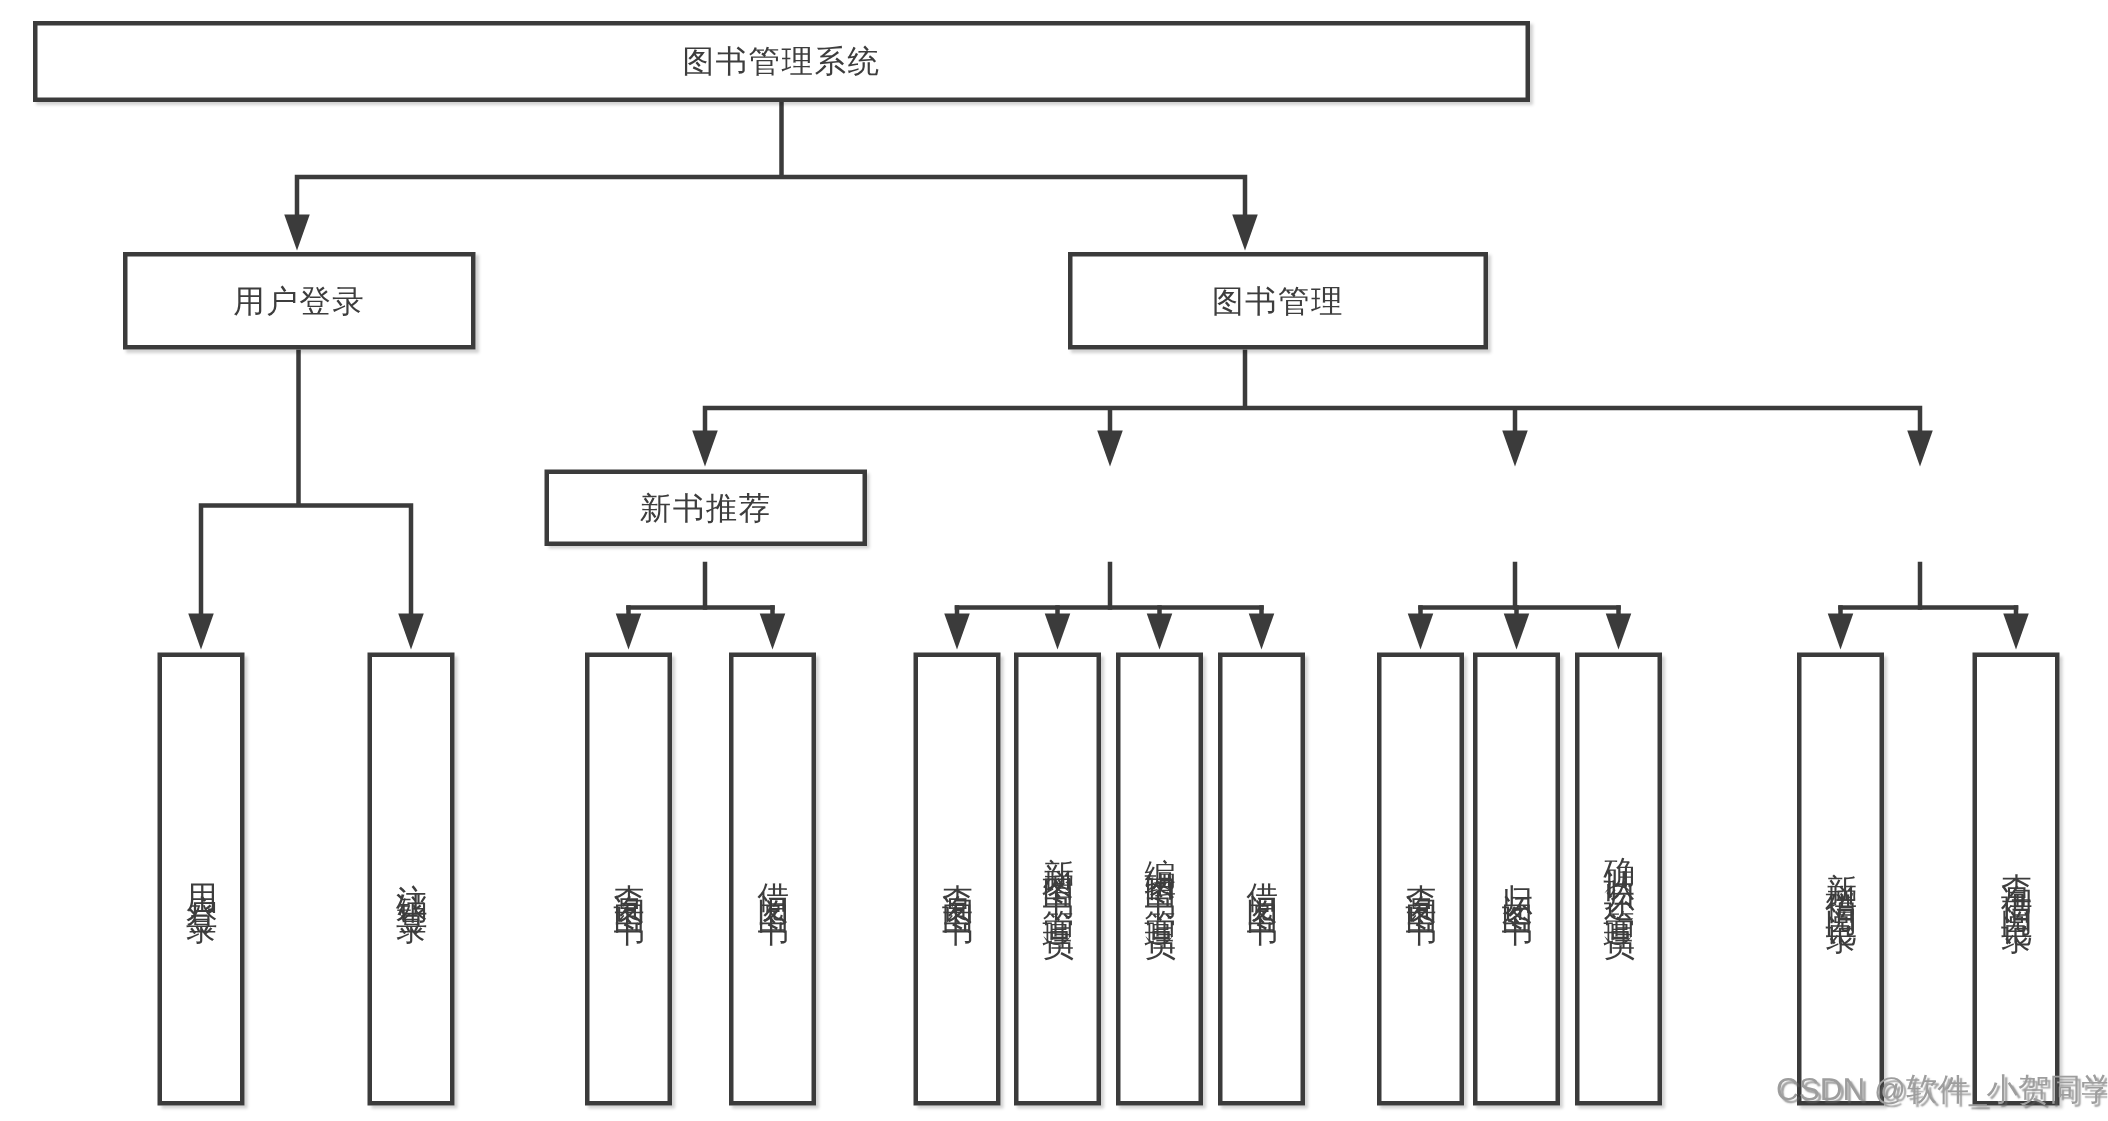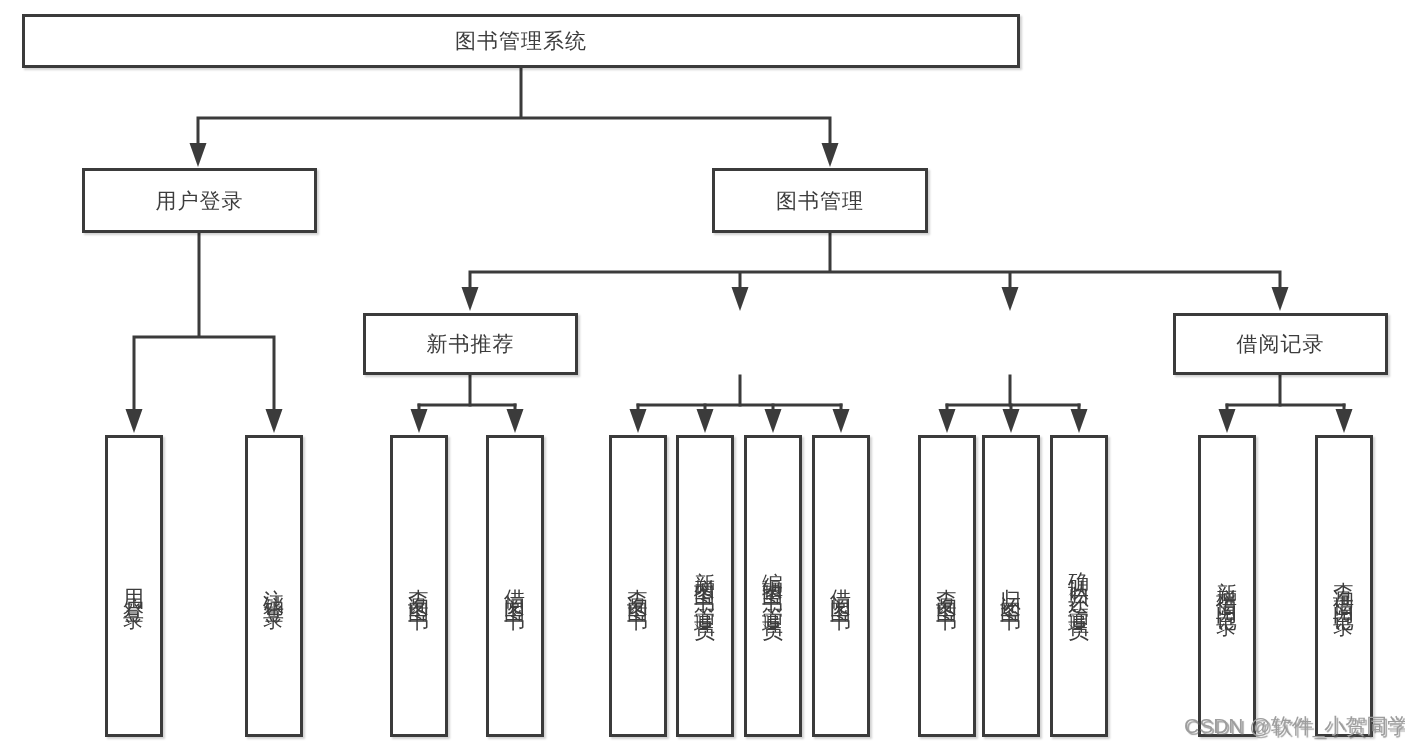--- a/index.html
+++ b/index.html
@@ -50,21 +50,21 @@
     line-height: 1;
     white-space: nowrap;
   }
   .box.l2 {
     top: 168px;
     height: 65px;
     width: 235px;
   }
   .box.l3 {
     top: 313px;
-    height: 62px;
+    height: 51px;
     width: 215px;
   }
   #watermark {
     position: absolute;
     left: 1184px;
     top: 712px;
     font-size: 21px;
     color: #9d9d9d;
     text-shadow: 2px 2px 1px rgba(96,96,96,0.6);
     white-space: nowrap;
@@ -114,29 +114,26 @@
     </g>
   </svg>
 
   <div class="box" style="left:22px; top:14px; width:998px; height:54px;">
     <span>图书管理系统</span>
   </div>
 
   <div class="box l2" style="left:82px;">
     <span>用户登录</span>
   </div>
-  <div class="box l2" style="left:712px; width:216px;">
+  <div class="box l2" style="left:712px; width:280px;">
     <span>图书管理</span>
   </div>
 
   <div class="box l3" style="left:363px;">
     <span>新书推荐</span>
-  </div>
-  <div class="box l3" style="left:1173px;">
-    <span>借阅记录</span>
   </div>
 
   <div class="box leaf" style="left:105px;">
     <span class="vtext">用户登录</span>
   </div>
   <div class="box leaf" style="left:245px;">
     <span class="vtext">注销登录</span>
   </div>
 
   <div class="box leaf" style="left:390px;">

